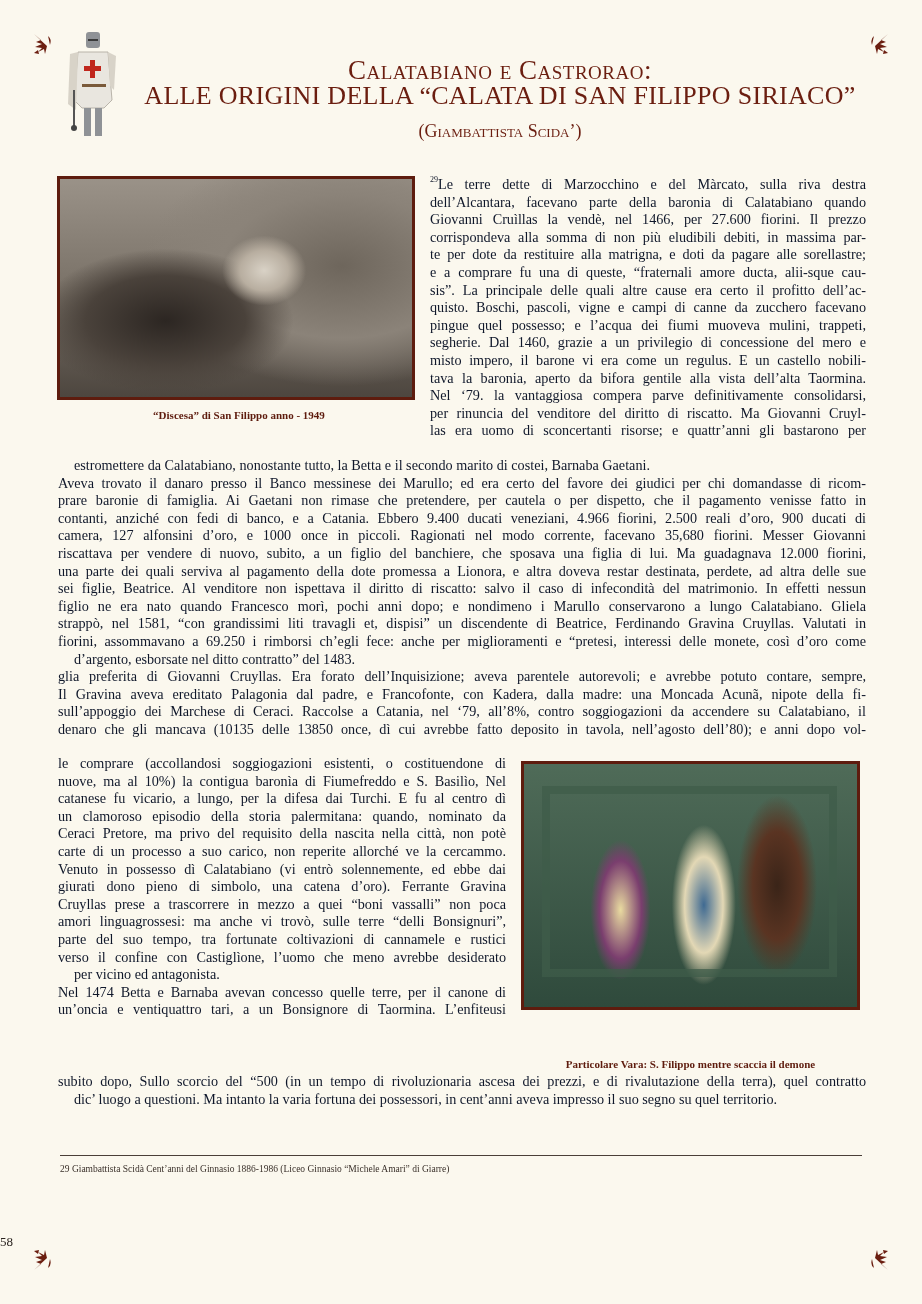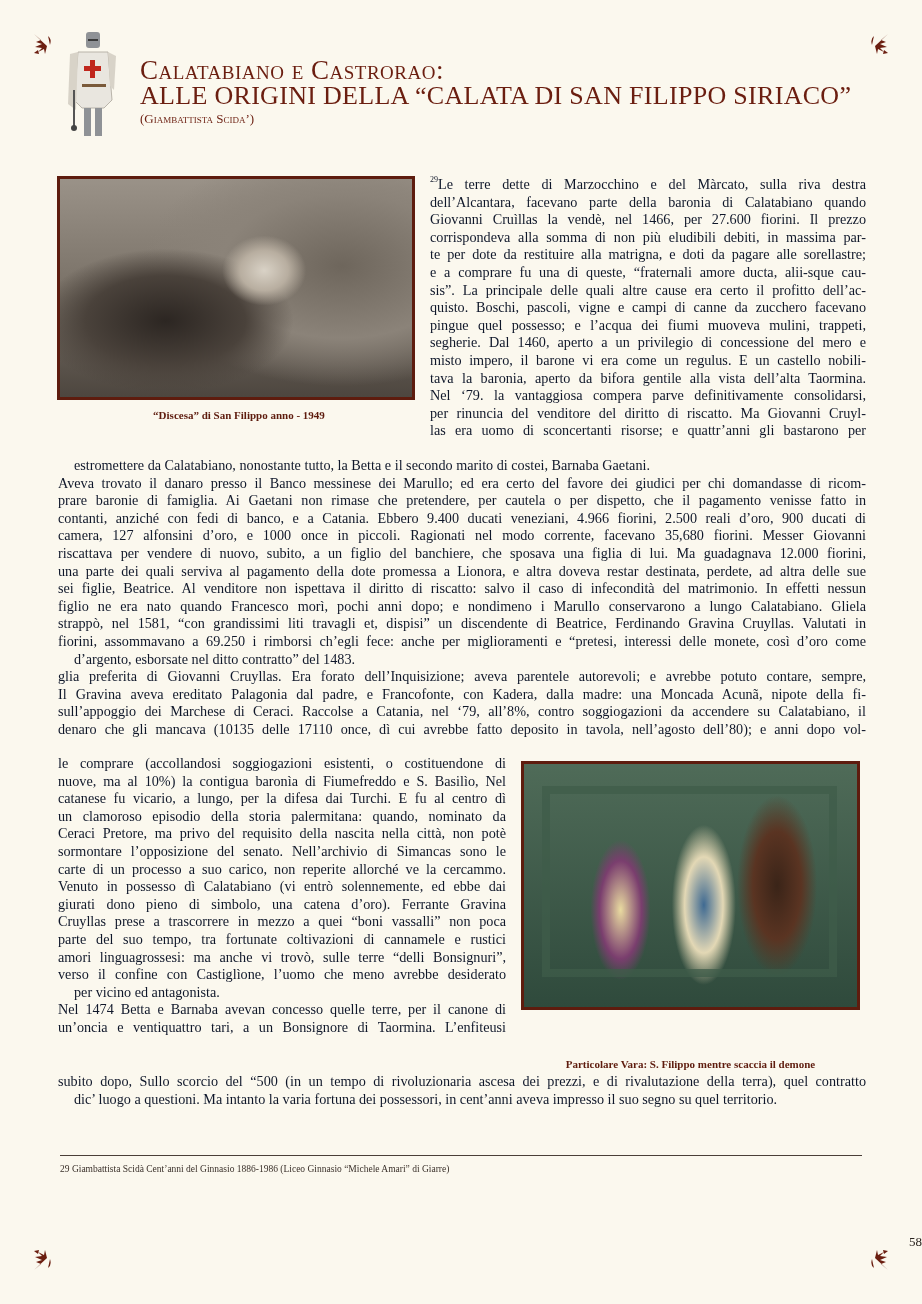--- a/index.html
+++ b/index.html
@@ -18,24 +18,24 @@
   }
   .ornament svg { width: 100%; height: 100%; display: block; }
   .orn-tl { left: 32px; top: 32px; }
   .orn-tr { left: 868px; top: 32px; transform: scaleX(-1); }
   .orn-bl { left: 32px; top: 1248px; transform: scaleY(-1); }
   .orn-br { left: 868px; top: 1248px; transform: scale(-1,-1); }
 
   .knight { position: absolute; left: 64px; top: 30px; width: 58px; height: 112px; }
   .knight svg { width: 100%; height: 100%; }
 
-  .title-block { position: absolute; left: 140px; top: 56px; width: 720px; text-align: left; color: #6b1e10; }
+  .title-block { position: absolute; left: 140px; top: 56px; width: 720px; text-align: center; color: #6b1e10; }
   .title-1 { font-size: 27px; line-height: 28px; font-variant: small-caps; letter-spacing: 0.5px; }
   .title-2 { font-size: 26px; line-height: 24px; text-transform: uppercase; letter-spacing: 0.3px; }
-  .title-3 { font-size: 13px; line-height: 22px; font-variant: small-caps; }
+  .title-3 { font-size: 18px; line-height: 22px; font-variant: small-caps; margin-top: 12px; }
 
   .photo {
     position: absolute;
     border: 3px solid #5e1c0e;
     overflow: hidden;
   }
   .photo-1 { left: 57px; top: 176px; width: 358px; height: 224px;
     background:
       radial-gradient(ellipse 60px 50px at 58% 42%, #d9d2c6 0%, #b8aea0 40%, transparent 70%),
       radial-gradient(ellipse 160px 90px at 30% 65%, #2c2622 0%, #4a423b 50%, transparent 80%),
@@ -69,21 +69,21 @@
   .text .line { display: block; white-space: nowrap; text-align: justify; text-align-last: justify; height: 17.6px; }
   .text .line.last { text-align-last: left; margin-left: 16px; }
   .text-a { left: 430px; top: 176px; width: 436px; }
   .text-b { left: 58px; top: 457px; width: 808px; }
   .text-c { left: 58px; top: 755px; width: 448px; }
   .text-d { left: 58px; top: 1073px; width: 808px; }
   sup.fn { font-size: 8px; vertical-align: top; line-height: 8px; }
 
   .rule { position: absolute; left: 60px; top: 1155px; width: 802px; height: 1px; background: #4a3f38; }
   .footnote { position: absolute; left: 60px; top: 1164px; font-size: 9.5px; color: #3a302a; }
-  .page-number { position: absolute; left: 0; width: 922px; top: 1234px; text-align: right; font-size: 13px; color: #2a2420; }
+  .page-number { position: absolute; left: 0; width: 922px; top: 1234px; text-align: left; font-size: 13px; color: #2a2420; }
 </style>
 </head>
 <body>
 
 <div class="ornament orn-tl">
   <svg viewBox="0 0 22 24">
       <g fill="currentColor">
         <path d="M2 2 L9 8 L4 10 L10 12 L3 15 L10 16 L6 20 L12 17 L13 22 L15 14 Z"></path>
         <path d="M16 4 q4 3 2 9 q-1-5 -2-9z"></path>
         <path d="M2 21 l4 -3 l1 4 z"></path>
@@ -147,21 +147,21 @@
 <div class="text text-a">
   <span class="line"><sup class="fn">29</sup><span>Le terre dette di Marzocchino e del Màrcato, sulla riva destra</span></span>
   <span class="line">dell’Alcantara, facevano parte della baronia di Calatabiano quando</span>
   <span class="line">Giovanni Cruìllas la vendè, nel 1466, per 27.600 fiorini. Il prezzo</span>
   <span class="line">corrispondeva alla somma di non più eludibili debiti, in massima par-</span>
   <span class="line">te per dote da restituire alla matrigna, e doti da pagare alle sorellastre;</span>
   <span class="line">e a comprare fu una di queste, “fraternali amore ducta, alii-sque cau-</span>
   <span class="line">sis”. La principale delle quali altre cause era certo il profitto dell’ac-</span>
   <span class="line">quisto. Boschi, pascoli, vigne e campi di canne da zucchero facevano</span>
   <span class="line">pingue quel possesso; e l’acqua dei fiumi muoveva mulini, trappeti,</span>
-  <span class="line">segherie. Dal 1460, aperto a un privilegio di concessione del mero e</span>
+  <span class="line">segherie. Dal 1460, grazie a un privilegio di concessione del mero e</span>
   <span class="line">misto impero, il barone vi era come un regulus. E un castello nobili-</span>
   <span class="line">tava la baronia, aperto da bifora gentile alla vista dell’alta Taormina.</span>
   <span class="line">Nel ‘79. la vantaggiosa compera parve definitivamente consolidarsi,</span>
   <span class="line">per rinuncia del venditore del diritto di riscatto. Ma Giovanni Cruyl-</span>
   <span class="line">las era uomo di sconcertanti risorse; e quattr’anni gli bastarono per</span>
 </div>
 
 <div class="text text-b">
   <span class="line last">estromettere da Calatabiano, nonostante tutto, la Betta e il secondo marito di costei, Barnaba Gaetani.</span>
   <span class="line">Aveva trovato il danaro presso il Banco messinese dei Marullo; ed era certo del favore dei giudici per chi domandasse di ricom-</span>
@@ -171,36 +171,35 @@
   <span class="line">riscattava per vendere di nuovo, subito, a un figlio del banchiere, che sposava una figlia di lui. Ma guadagnava 12.000 fiorini,</span>
   <span class="line">una parte dei quali serviva al pagamento della dote promessa a Lionora, e altra doveva restar destinata, perdete, ad altra delle sue</span>
   <span class="line">sei figlie, Beatrice. Al venditore non ispettava il diritto di riscatto: salvo il caso di infecondità del matrimonio. In effetti nessun</span>
   <span class="line">figlio ne era nato quando Francesco morì, pochi anni dopo; e nondimeno i Marullo conservarono a lungo Calatabiano. Gliela</span>
   <span class="line">strappò, nel 1581, “con grandissimi liti travagli et, dispisi” un discendente di Beatrice, Ferdinando Gravina Cruyllas. Valutati in</span>
   <span class="line">fiorini, assommavano a 69.250 i rimborsi ch’egli fece: anche per miglioramenti e “pretesi, interessi delle monete, così d’oro come</span>
   <span class="line last">d’argento, esborsate nel ditto contratto” del 1483.</span>
   <span class="line">glia preferita di Giovanni Cruyllas. Era forato dell’Inquisizione; aveva parentele autorevoli; e avrebbe potuto contare, sempre,</span>
   <span class="line">Il Gravina aveva ereditato Palagonia dal padre, e Francofonte, con Kadera, dalla madre: una Moncada Acunã, nipote della fi-</span>
   <span class="line">sull’appoggio dei Marchese di Ceraci. Raccolse a Catania, nel ‘79, all’8%, contro soggiogazioni da accendere su Calatabiano, il</span>
-  <span class="line">denaro che gli mancava (10135 delle 17110 once, dì cui avrebbe fatto deposito in tavola, nell’agosto dell’80); e anni dopo vol-</span>
+  <span class="line">denaro che gli mancava (10135 delle 13850 once, dì cui avrebbe fatto deposito in tavola, nell’agosto dell’80); e anni dopo vol-</span>
 </div>
 
 <div class="text text-c">
   <span class="line">le comprare (accollandosi soggiogazioni esistenti, o costituendone di</span>
   <span class="line">nuove, ma al 10%) la contigua baronìa di Fiumefreddo e S. Basilìo, Nel</span>
   <span class="line">catanese fu vicario, a lungo, per la difesa dai Turchi. E fu al centro dì</span>
   <span class="line">un clamoroso episodio della storia palermitana: quando, nominato da</span>
   <span class="line">Ceraci Pretore, ma privo del requisito della nascita nella città, non potè</span>
-  <span class="line">sormontare l’opposizione del senato. Nell’archivio di Simancas sono le</span>
   <span class="line">carte di un processo a suo carico, non reperite allorché ve la cercammo.</span>
   <span class="line">Venuto in possesso dì Calatabiano (vi entrò solennemente, ed ebbe dai</span>
   <span class="line">giurati dono pieno di simbolo, una catena d’oro). Ferrante Gravina</span>
   <span class="line">Cruyllas prese a trascorrere in mezzo a quei “boni vassalli” non poca</span>
+  <span class="line">amori linguagrossesi: ma anche vi trovò, sulle terre “delli Bonsignuri”,</span>
   <span class="line">parte del suo tempo, tra fortunate coltivazioni di cannamele e rustici</span>
-  <span class="line">amori linguagrossesi: ma anche vi trovò, sulle terre “delli Bonsignuri”,</span>
   <span class="line">verso il confine con Castiglìone, l’uomo che meno avrebbe desiderato</span>
   <span class="line last">per vicino ed antagonista.</span>
   <span class="line">Nel 1474 Betta e Barnaba avevan concesso quelle terre, per il canone di</span>
   <span class="line">un’oncia e ventiquattro tari, a un Bonsignore di Taormina. L’enfiteusi</span>
 </div>
 
 <div class="photo photo-2">
     <div class="inner-frame"></div>
   </div>
 <div class="caption caption-2">Particolare Vara: S. Filippo mentre scaccia il demone</div>

